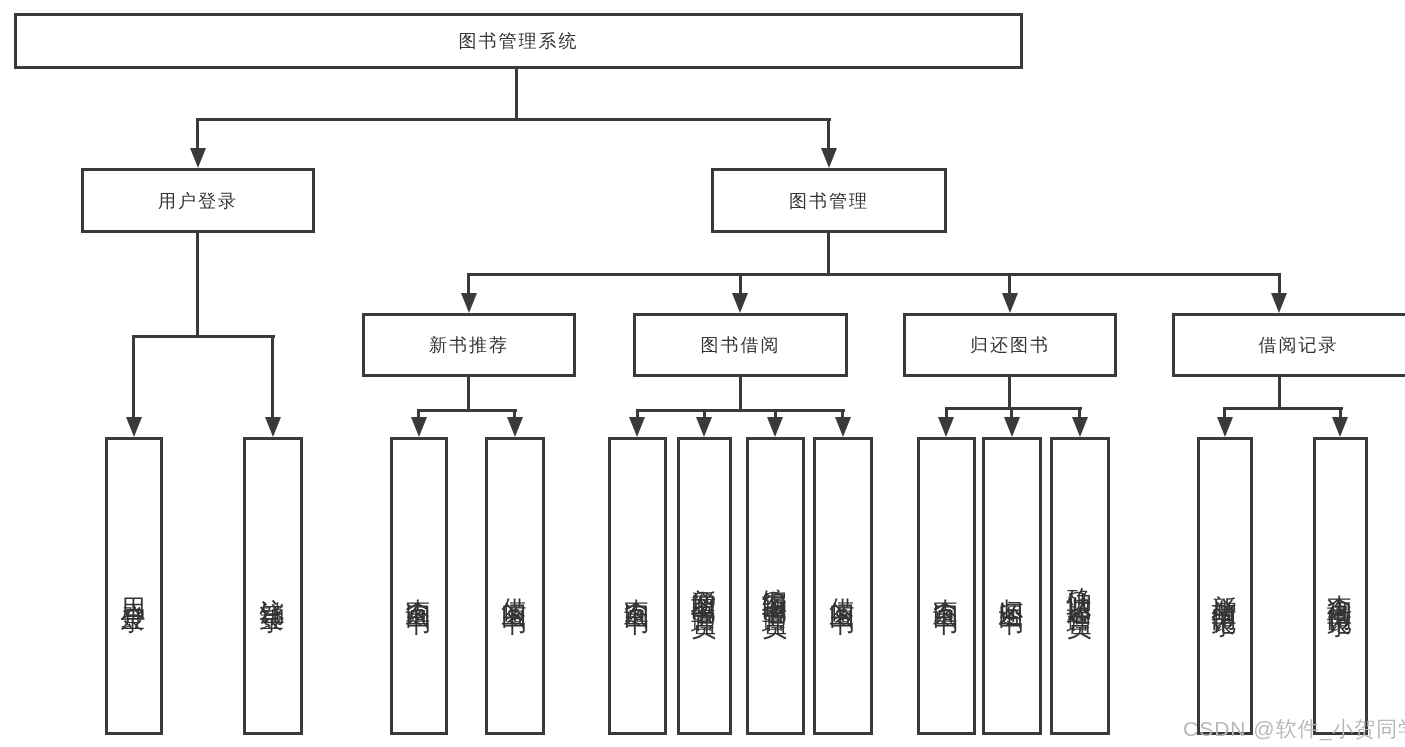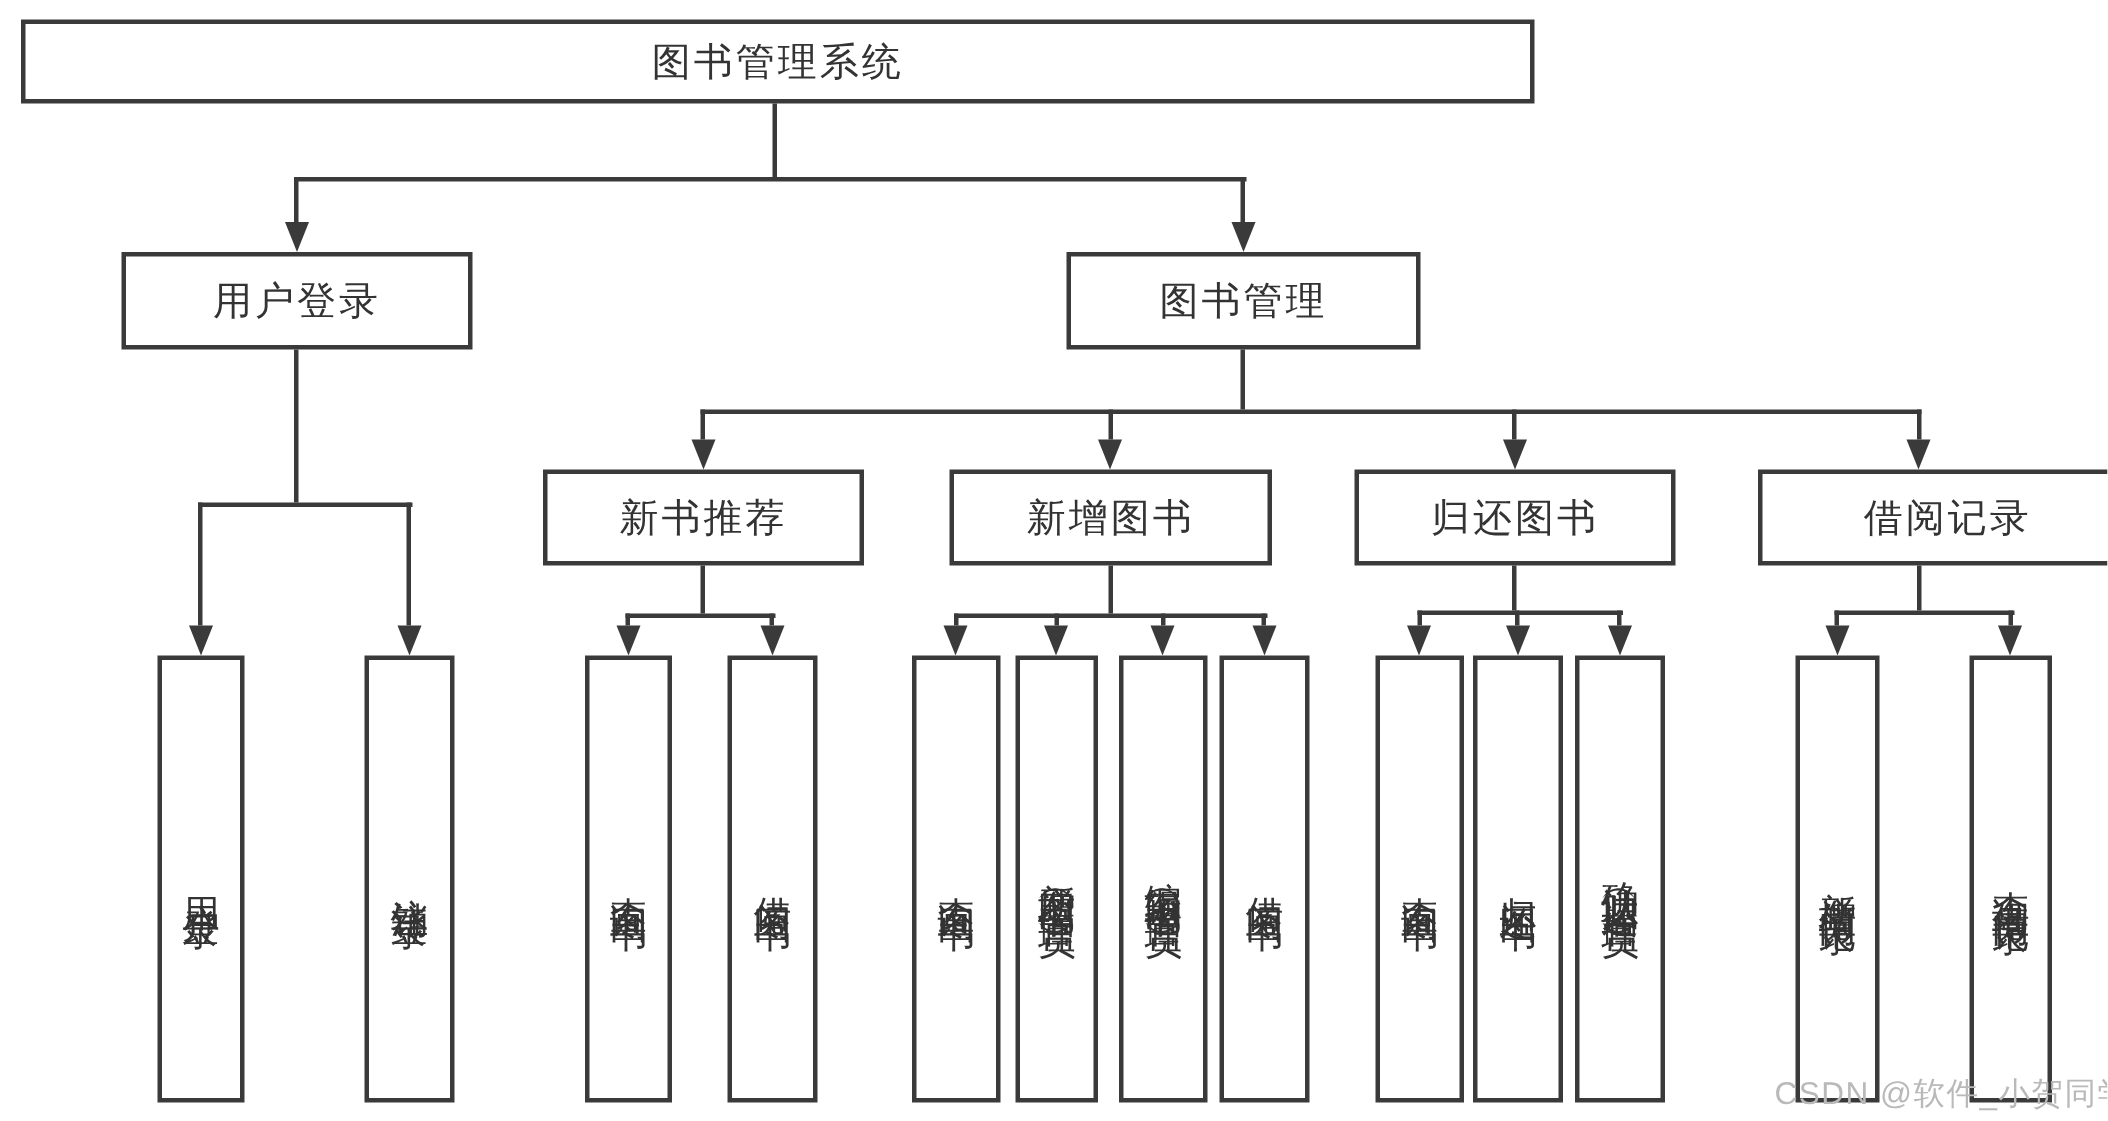--- a/index.html
+++ b/index.html
@@ -4,21 +4,21 @@
 <style>
   html,body { margin:0; padding:0; background:#fff; }
   .canvas {
     position:relative; width:1405px; height:747px; background:#fff;
     font-family:"Liberation Sans", sans-serif; overflow:hidden;
   }
   .node {
     position:absolute; box-sizing:border-box;
     border:3px solid #3a3a3a; background:#fff;
     display:flex; align-items:center; justify-content:center;
-    color:#333333; font-size:26px; letter-spacing:2px; white-space:nowrap;
+    color:#333333; font-size:18px; letter-spacing:2px; white-space:nowrap;
   }
   .leaf {
     writing-mode:vertical-rl; text-orientation:mixed;
     font-size:25px; letter-spacing:4px; white-space:normal;
   }
   .hline, .vline { position:absolute; background:#3a3a3a; }
   .hline { height:3px; }
   .vline { width:3px; }
   .arrow {
     position:absolute; width:0; height:0;
@@ -36,21 +36,21 @@
 <div class="canvas">
 
   <div class="node" style="left:14px;top:13px;width:1009px;height:56px;">图书管理系统</div>
 
   <div class="node" style="left:81px;top:168px;width:234px;height:65px;">用户登录</div>
 
   <div class="node" style="left:362px;top:313px;width:214px;height:64px;">新书推荐</div>
 
   <div class="node" style="left:711px;top:168px;width:236px;height:65px;">图书管理</div>
 
-  <div class="node" style="left:633px;top:313px;width:215px;height:64px;">新增图书</div>
+  <div class="node" style="left:633px;top:313px;width:215px;height:64px;">图书借阅</div>
 
   <div class="node" style="left:903px;top:313px;width:214px;height:64px;">归还图书</div>
 
   <div class="node" style="left:1172px;top:313px;width:253px;height:64px;">借阅记录</div>
 
   <div class="node leaf" style="left:105px;top:437px;width:58px;height:298px;">用户登录</div>
   <div class="node leaf" style="left:243px;top:437px;width:60px;height:298px;">注销登录</div>
 
   <div class="node leaf" style="left:390px;top:437px;width:58px;height:298px;">查询图书</div>
   <div class="node leaf" style="left:485px;top:437px;width:60px;height:298px;">借阅图书</div>

